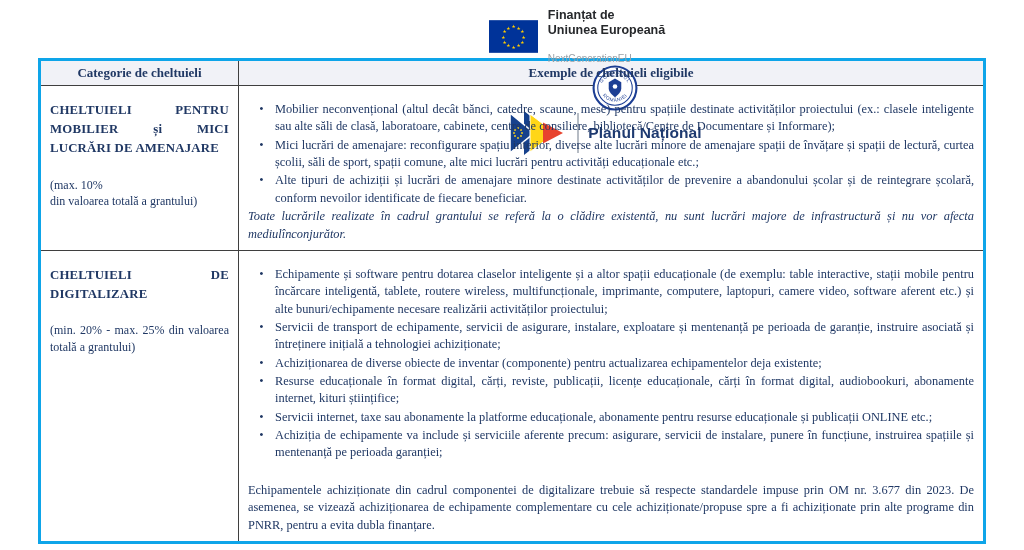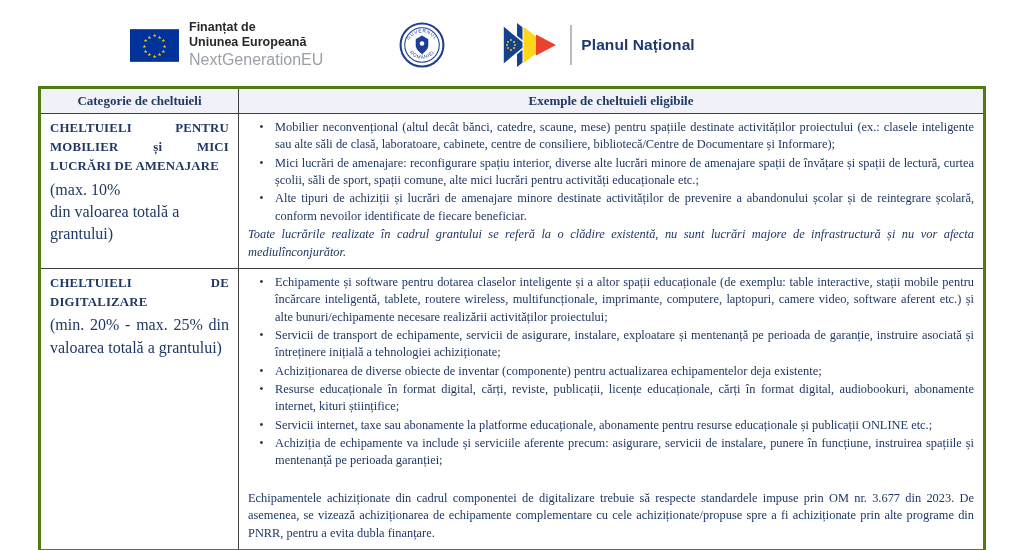--- a/index.html
+++ b/index.html
@@ -5,56 +5,57 @@
   html, body { margin: 0; padding: 0; }
   body {
     width: 1024px; height: 550px; overflow: hidden;
     background: #ffffff;
     font-family: "Liberation Serif", serif;
   }
   .page { width: 1024px; height: 550px; position: relative; }
 
   
   .logo-strip {
-    height: 86px; box-sizing: border-box;
+    height: 58px; box-sizing: border-box;
     display: flex; align-items: center;
     padding: 8px 0 4px 130px;
     font-family: "Liberation Sans", sans-serif;
+    flex-direction: column;
   }
   .eu-logo { display: flex; align-items: center; gap: 10px; }
   .eu-lines { line-height: 1.2; }
   .eu-bold { font-weight: 700; font-size: 12.5px; color: #26282b; }
-  .eu-light { font-size: 16px; color: #9aa0a6; margin-top: 0; }
+  .eu-light { font-size: 10px; color: #9aa0a6; margin-top: 15px; }
   .gov-logo { margin-left: 76px; display: flex; align-items: center; }
   .pnrr-logo { margin-left: 58px; display: flex; align-items: center; gap: 9px; }
   .pnrr-divider { width: 2px; height: 40px; background: #b6bcc4; }
   .pnrr-lines { font-weight: 700; font-size: 15.5px; color: #1e3a70; line-height: 1.18; letter-spacing: 0.1px; }
 
   
   table.expenses {
     border-collapse: collapse; table-layout: fixed;
     margin-left: 38px; width: 948px;
-    border: 3px solid #4d7c0f;
+    border: 3px solid #0ea5e9;
     color: #203864;
   }
   table.expenses th, table.expenses td {
     border: 1.6px solid #3f3f3f;
     vertical-align: top;
   }
   table.expenses th {
     background: #f1f2f7;
     font-size: 13px; font-weight: 700;
     text-align: center; padding: 4px 6px;
   }
   table.expenses td {
     font-size: 12.4px; line-height: 1.4;
-    padding: 5px 9px 7px 9px;
+    padding: 15px 9px 7px 9px;
   }
   .cat-title { font-weight: 700; text-align: justify; font-size: 12.8px; line-height: 1.5; letter-spacing: 0.2px; }
-  .cat-note { margin-top: 2px; font-size: 16px; }
+  .cat-note { margin-top: 18px; font-size: 12px; }
   .cat-note-justify { text-align: justify; }
 
   .bullet-row { display: flex; margin-bottom: 1px; }
   .bullet-marker { flex: 0 0 27px; text-align: center; line-height: 1.4; }
   .bullet-text { flex: 1; text-align: justify; }
   .footnote-italic { font-style: italic; text-align: justify; margin-top: 1px; }
   .closing-par { margin-top: 20px; text-align: justify; }
 </style>
 </head>
 <body>

